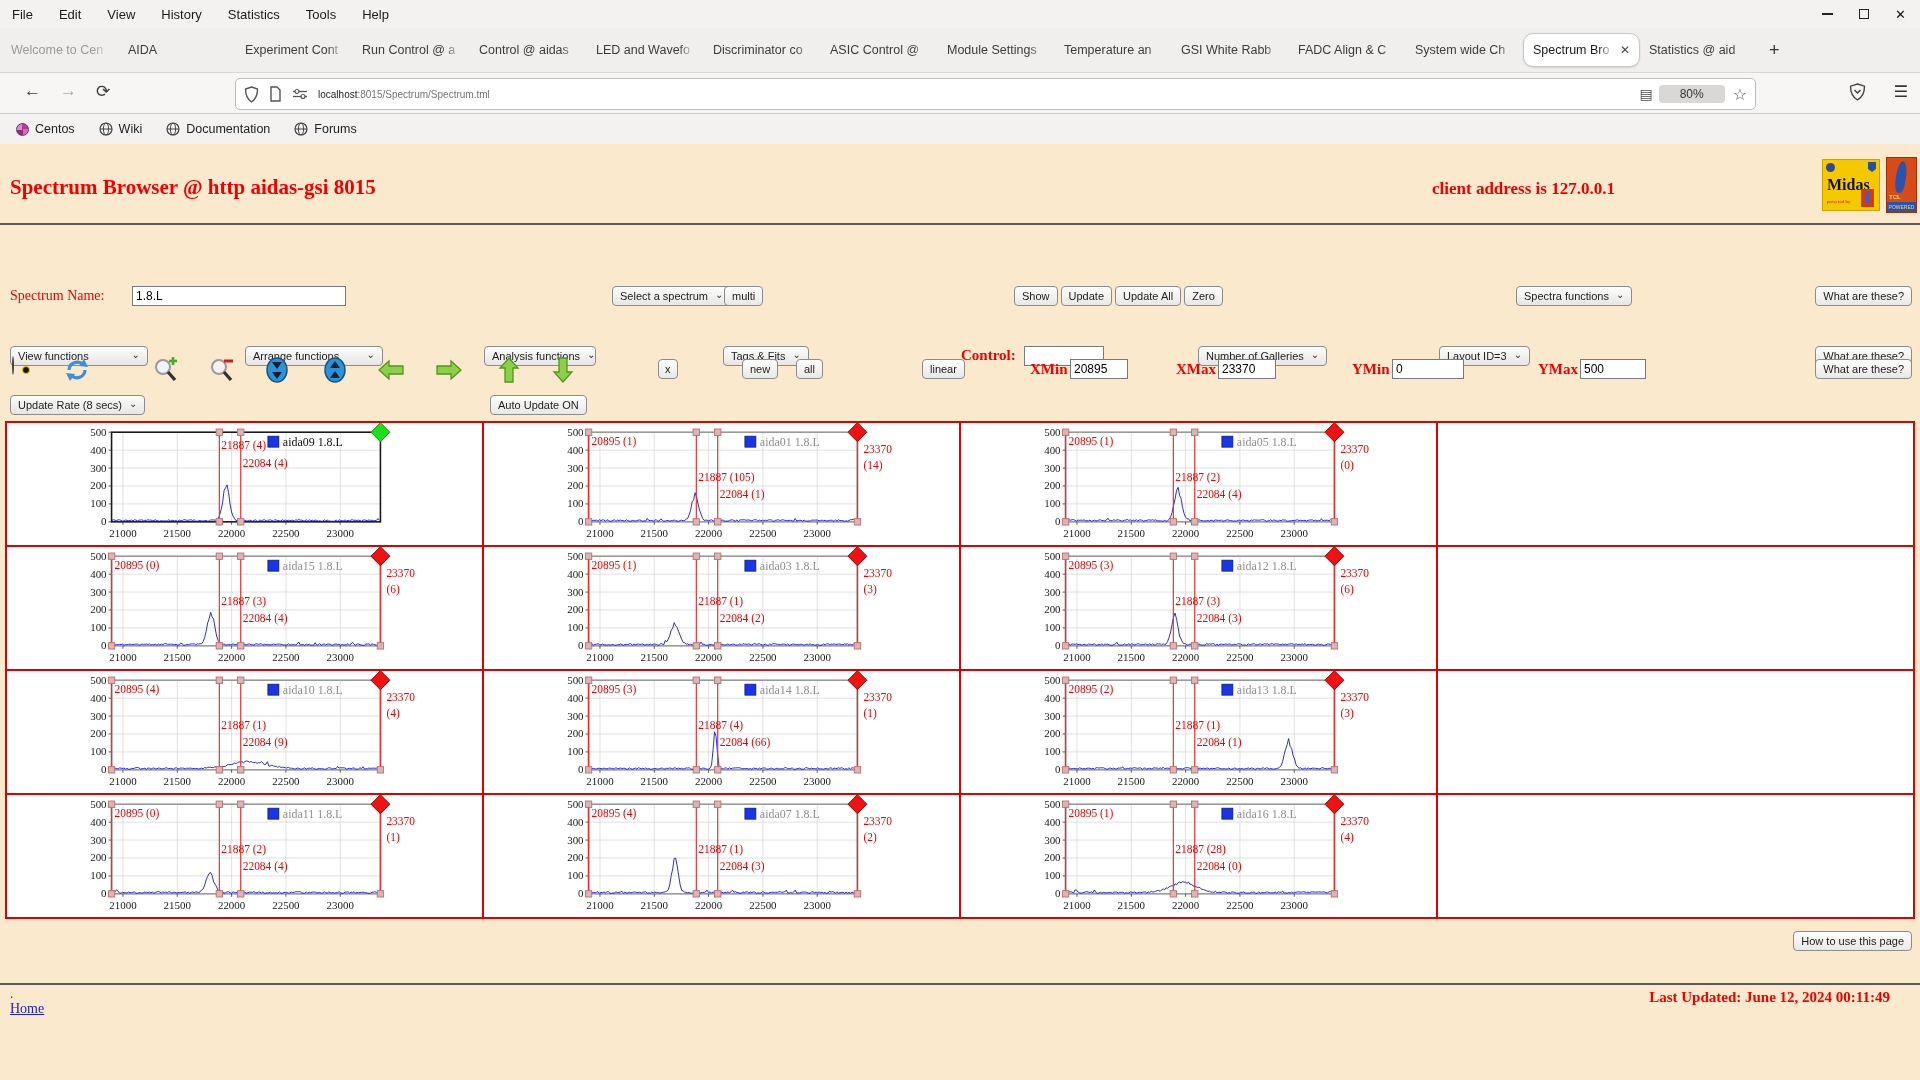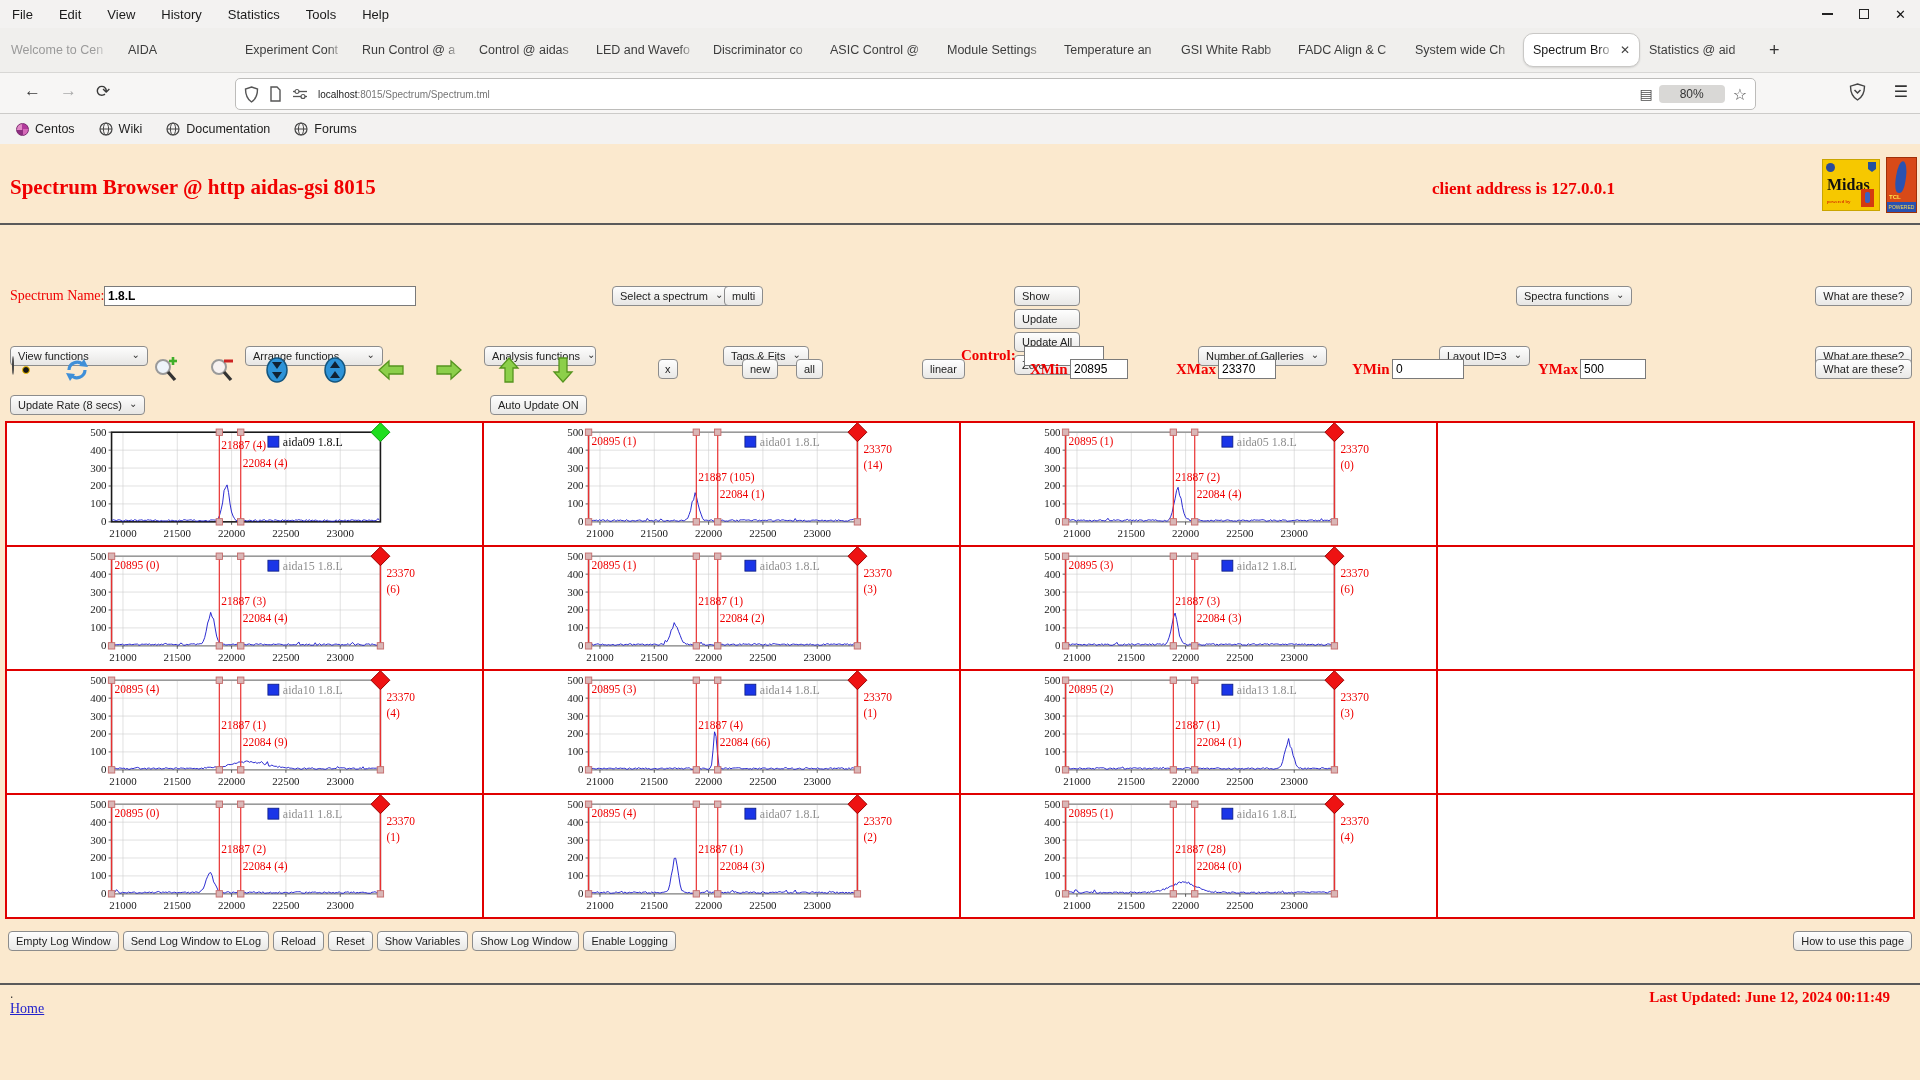--- a/index.html
+++ b/index.html
@@ -237,24 +237,24 @@
     <span class="feather"></span>
     <span class="tcl-txt">TCL</span>
     <span class="pow-strip">POWERED</span>
   </div>
 
   <div class="hr" style="top:78px;"></div>
 
 
   <div class="row" style="top:140px; height:26px;">
     <span class="lbl abs" style="left:10px; top:3px; font-size:14px;">Spectrum Name:</span>
-    <input class="tin abs" style="left: 104px; top: 1px; width: 312px; font-weight: bold;" value="1.8.L">
+    <input class="tin abs" style="left: 132px; top: 1px; width: 214px;" value="1.8.L">
     <span class="sel abs" style="left:612px; top:1px;">Select a spectrum</span>
     <span class="btn abs" style="left:724px; top:1px;">multi</span>
-    <span class="abs" style="left:1014px; top:1px; display:flex; gap:3px;flex-direction:column;" id="spec-btns">
+    <span class="abs" style="left:1014px; top:1px; display:flex; gap:3px;" id="spec-btns">
         <span class="btn">Show</span>
         <span class="btn">Update</span>
         <span class="btn">Update All</span>
         <span class="btn">Zero</span>
       </span>
     <span class="sel abs" style="left:1516px; top:1px;">Spectra functions</span>
     <span class="btn abs" style="right:8px; top:1px;">What are these?</span>
   </div>
 
   <div class="row" style="top:176px; height:26px;margin-top:24px;">
@@ -1018,27 +1018,18 @@
           <text x="108" y="22" fill="#ee0000" font-size="11.5" font-family="Liberation Serif, serif" text-anchor="start">20895 (1)</text>
           <text x="215.21818181818182" y="58" fill="#ee0000" font-size="11.5" font-family="Liberation Serif, serif" text-anchor="start">21887 (28)</text>
           <text x="236.70909090909092" y="75" fill="#ee0000" font-size="11.5" font-family="Liberation Serif, serif" text-anchor="start">22084 (0)</text>
           <text x="381" y="30" fill="#ee0000" font-size="11.5" font-family="Liberation Serif, serif" text-anchor="start">23370</text>
           <text x="381" y="46" fill="#ee0000" font-size="11.5" font-family="Liberation Serif, serif" text-anchor="start">(4)</text>
         </svg>
       </div>
       <div class="cell"></div>
     </div>
 
-  <div class="footer-btns" id="footer-btns">
-      <span class="btn">Empty Log Window</span>
-      <span class="btn">Send Log Window to ELog</span>
-      <span class="btn">Reload</span>
-      <span class="btn">Reset</span>
-      <span class="btn">Show Variables</span>
-      <span class="btn">Show Log Window</span>
-      <span class="btn">Enable Logging</span>
-    </div>
   <span class="btn help-btn">How to use this page</span>
   <div class="last-upd">Last Updated: June 12, 2024 00:11:49</div>
   <div class="hr" style="top:838px;"></div>
   <div class="dot">.</div>
   <a class="home">Home</a>
 </div>
 
 </body></html>

